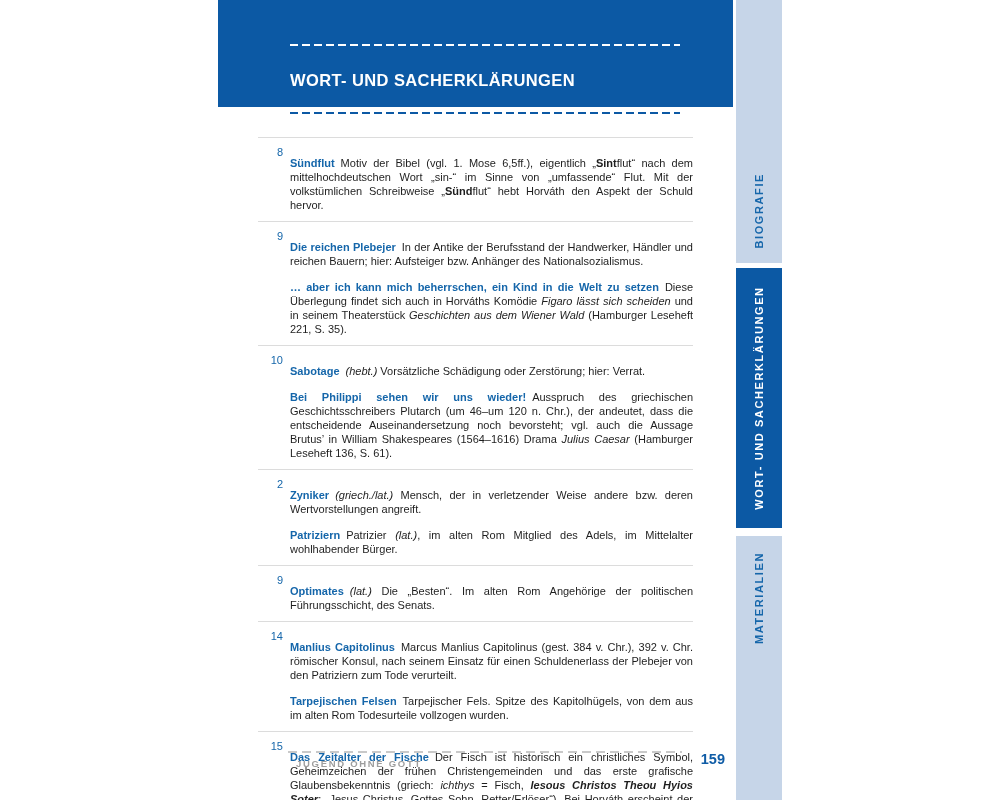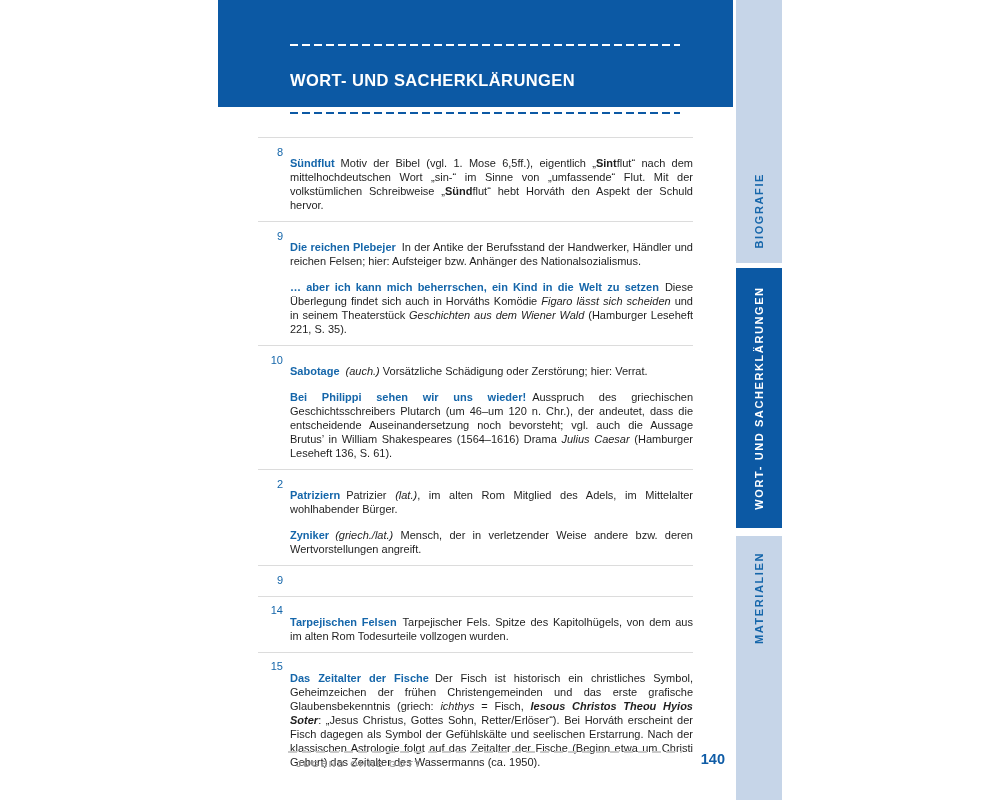--- a/index.html
+++ b/index.html
@@ -81,44 +81,48 @@
 <div class="entries">
     <div class="entry">
       <div class="num">8</div>
       <div class="ebody">
         <p><span class="run-term">Sündflut</span><span class="run-n">Motiv der Bibel (vgl. 1. Mose 6,5ff.), eigentlich „</span><span class="run-b">Sint</span><span class="run-n">flut“ nach dem mittelhochdeutschen Wort „sin-“ im Sinne von „umfassende“ Flut. Mit der volkstümlichen Schreibweise „</span><span class="run-b">Sünd</span><span class="run-n">flut“ hebt Horváth den Aspekt der Schuld hervor.</span></p>
       </div>
     </div>
     <div class="entry">
       <div class="num">9</div>
       <div class="ebody">
-        <p><span class="run-term">Die reichen Plebejer</span><span class="run-n">In der Antike der Berufsstand der Handwerker, Händler und reichen Felsen; hier: Aufsteiger bzw. Anhänger des Nationalsozialismus.</span></p>
+        <p><span class="run-term">Die reichen Plebejer</span><span class="run-n">In der Antike der Berufsstand der Handwerker, Händler und reichen Bauern; hier: Aufsteiger bzw. Anhänger des Nationalsozialismus.</span></p>
         <p><span class="run-term">… aber ich kann mich beherrschen, ein Kind in die Welt zu setzen</span><span class="run-n">Diese Überlegung findet sich auch in Horváths Komödie </span><span class="run-i">Figaro lässt sich scheiden</span><span class="run-n"> und in seinem Theaterstück </span><span class="run-i">Geschichten aus dem Wiener Wald</span><span class="run-n"> (Hamburger Leseheft 221, S. 35).</span></p>
       </div>
     </div>
     <div class="entry">
       <div class="num">10</div>
       <div class="ebody">
-        <p><span class="run-term">Sabotage</span><span class="run-i">(auch.)</span><span class="run-n"> Vorsätzliche Schädigung oder Zerstörung; hier: Verrat.</span></p>
+        <p><span class="run-term">Sabotage</span><span class="run-i">(hebt.)</span><span class="run-n"> Vorsätzliche Schädigung oder Zerstörung; hier: Verrat.</span></p>
         <p><span class="run-term">Bei Philippi sehen wir uns wieder!</span><span class="run-n">Ausspruch des griechischen Geschichtsschreibers Plutarch (um 46–um 120 n. Chr.), der andeutet, dass die entscheidende Auseinandersetzung noch bevorsteht; vgl. auch die Aussage Brutus’ in William Shakespeares (1564–1616) Drama </span><span class="run-i">Julius Caesar</span><span class="run-n"> (Hamburger Leseheft 136, S. 61).</span></p>
       </div>
     </div>
     <div class="entry">
       <div class="num">2</div>
       <div class="ebody">
+        <p><span class="run-term">Zyniker</span><span class="run-i">(griech./lat.)</span><span class="run-n"> Mensch, der in verletzender Weise andere bzw. deren Wertvorstellungen angreift.</span></p>
         <p><span class="run-term">Patriziern</span><span class="run-n">Patrizier </span><span class="run-i">(lat.)</span><span class="run-n">, im alten Rom Mitglied des Adels, im Mittelalter wohlhabender Bürger.</span></p>
-        <p><span class="run-term">Zyniker</span><span class="run-i">(griech./lat.)</span><span class="run-n"> Mensch, der in verletzender Weise andere bzw. deren Wertvorstellungen angreift.</span></p>
       </div>
     </div>
     <div class="entry">
       <div class="num">9</div>
+      <div class="ebody">
+        <p><span class="run-term">Optimates</span><span class="run-i">(lat.)</span><span class="run-n"> Die „Besten“. Im alten Rom Angehörige der politischen Führungsschicht, des Senats.</span></p>
+      </div>
     </div>
     <div class="entry">
       <div class="num">14</div>
       <div class="ebody">
+        <p><span class="run-term">Manlius Capitolinus</span><span class="run-n">Marcus Manlius Capitolinus (gest. 384 v. Chr.), 392 v. Chr. römischer Konsul, nach seinem Einsatz für einen Schuldenerlass der Plebejer von den Patriziern zum Tode verurteilt.</span></p>
         <p><span class="run-term">Tarpejischen Felsen</span><span class="run-n">Tarpejischer Fels. Spitze des Kapitolhügels, von dem aus im alten Rom Todesurteile vollzogen wurden.</span></p>
       </div>
     </div>
     <div class="entry">
       <div class="num">15</div>
       <div class="ebody">
         <p><span class="run-term">Das Zeitalter der Fische</span><span class="run-n">Der Fisch ist historisch ein christliches Symbol, Geheimzeichen der frühen Christengemeinden und das erste grafische Glaubensbekenntnis (griech: </span><span class="run-i">ichthys</span><span class="run-n"> = Fisch, </span><span class="run-bi">Iesous Christos Theou Hyios Soter</span><span class="run-n">: „Jesus Christus, Gottes Sohn, Retter/Erlöser“). Bei Horváth erscheint der Fisch dagegen als Symbol der Gefühlskälte und seelischen Erstarrung. Nach der klassischen Astrologie folgt auf das Zeitalter der Fische (Beginn etwa um Christi Geburt) das Zeitalter des Wassermanns (ca. 1950).</span></p>
       </div>
     </div>
   </div>
@@ -128,13 +132,13 @@
 </div>
 <div class="tab tab-active">
   <span class="tab-label">WORT- UND SACHERKLÄRUNGEN</span>
 </div>
 <div class="tab tab-mat">
   <span class="tab-label">MATERIALIEN</span>
 </div>
 
 <div class="footer-dash"></div>
 <div class="footer-book">JUGEND OHNE GOTT</div>
-<div class="page-number">140</div>
+<div class="page-number">159</div>
 
 </body></html>

